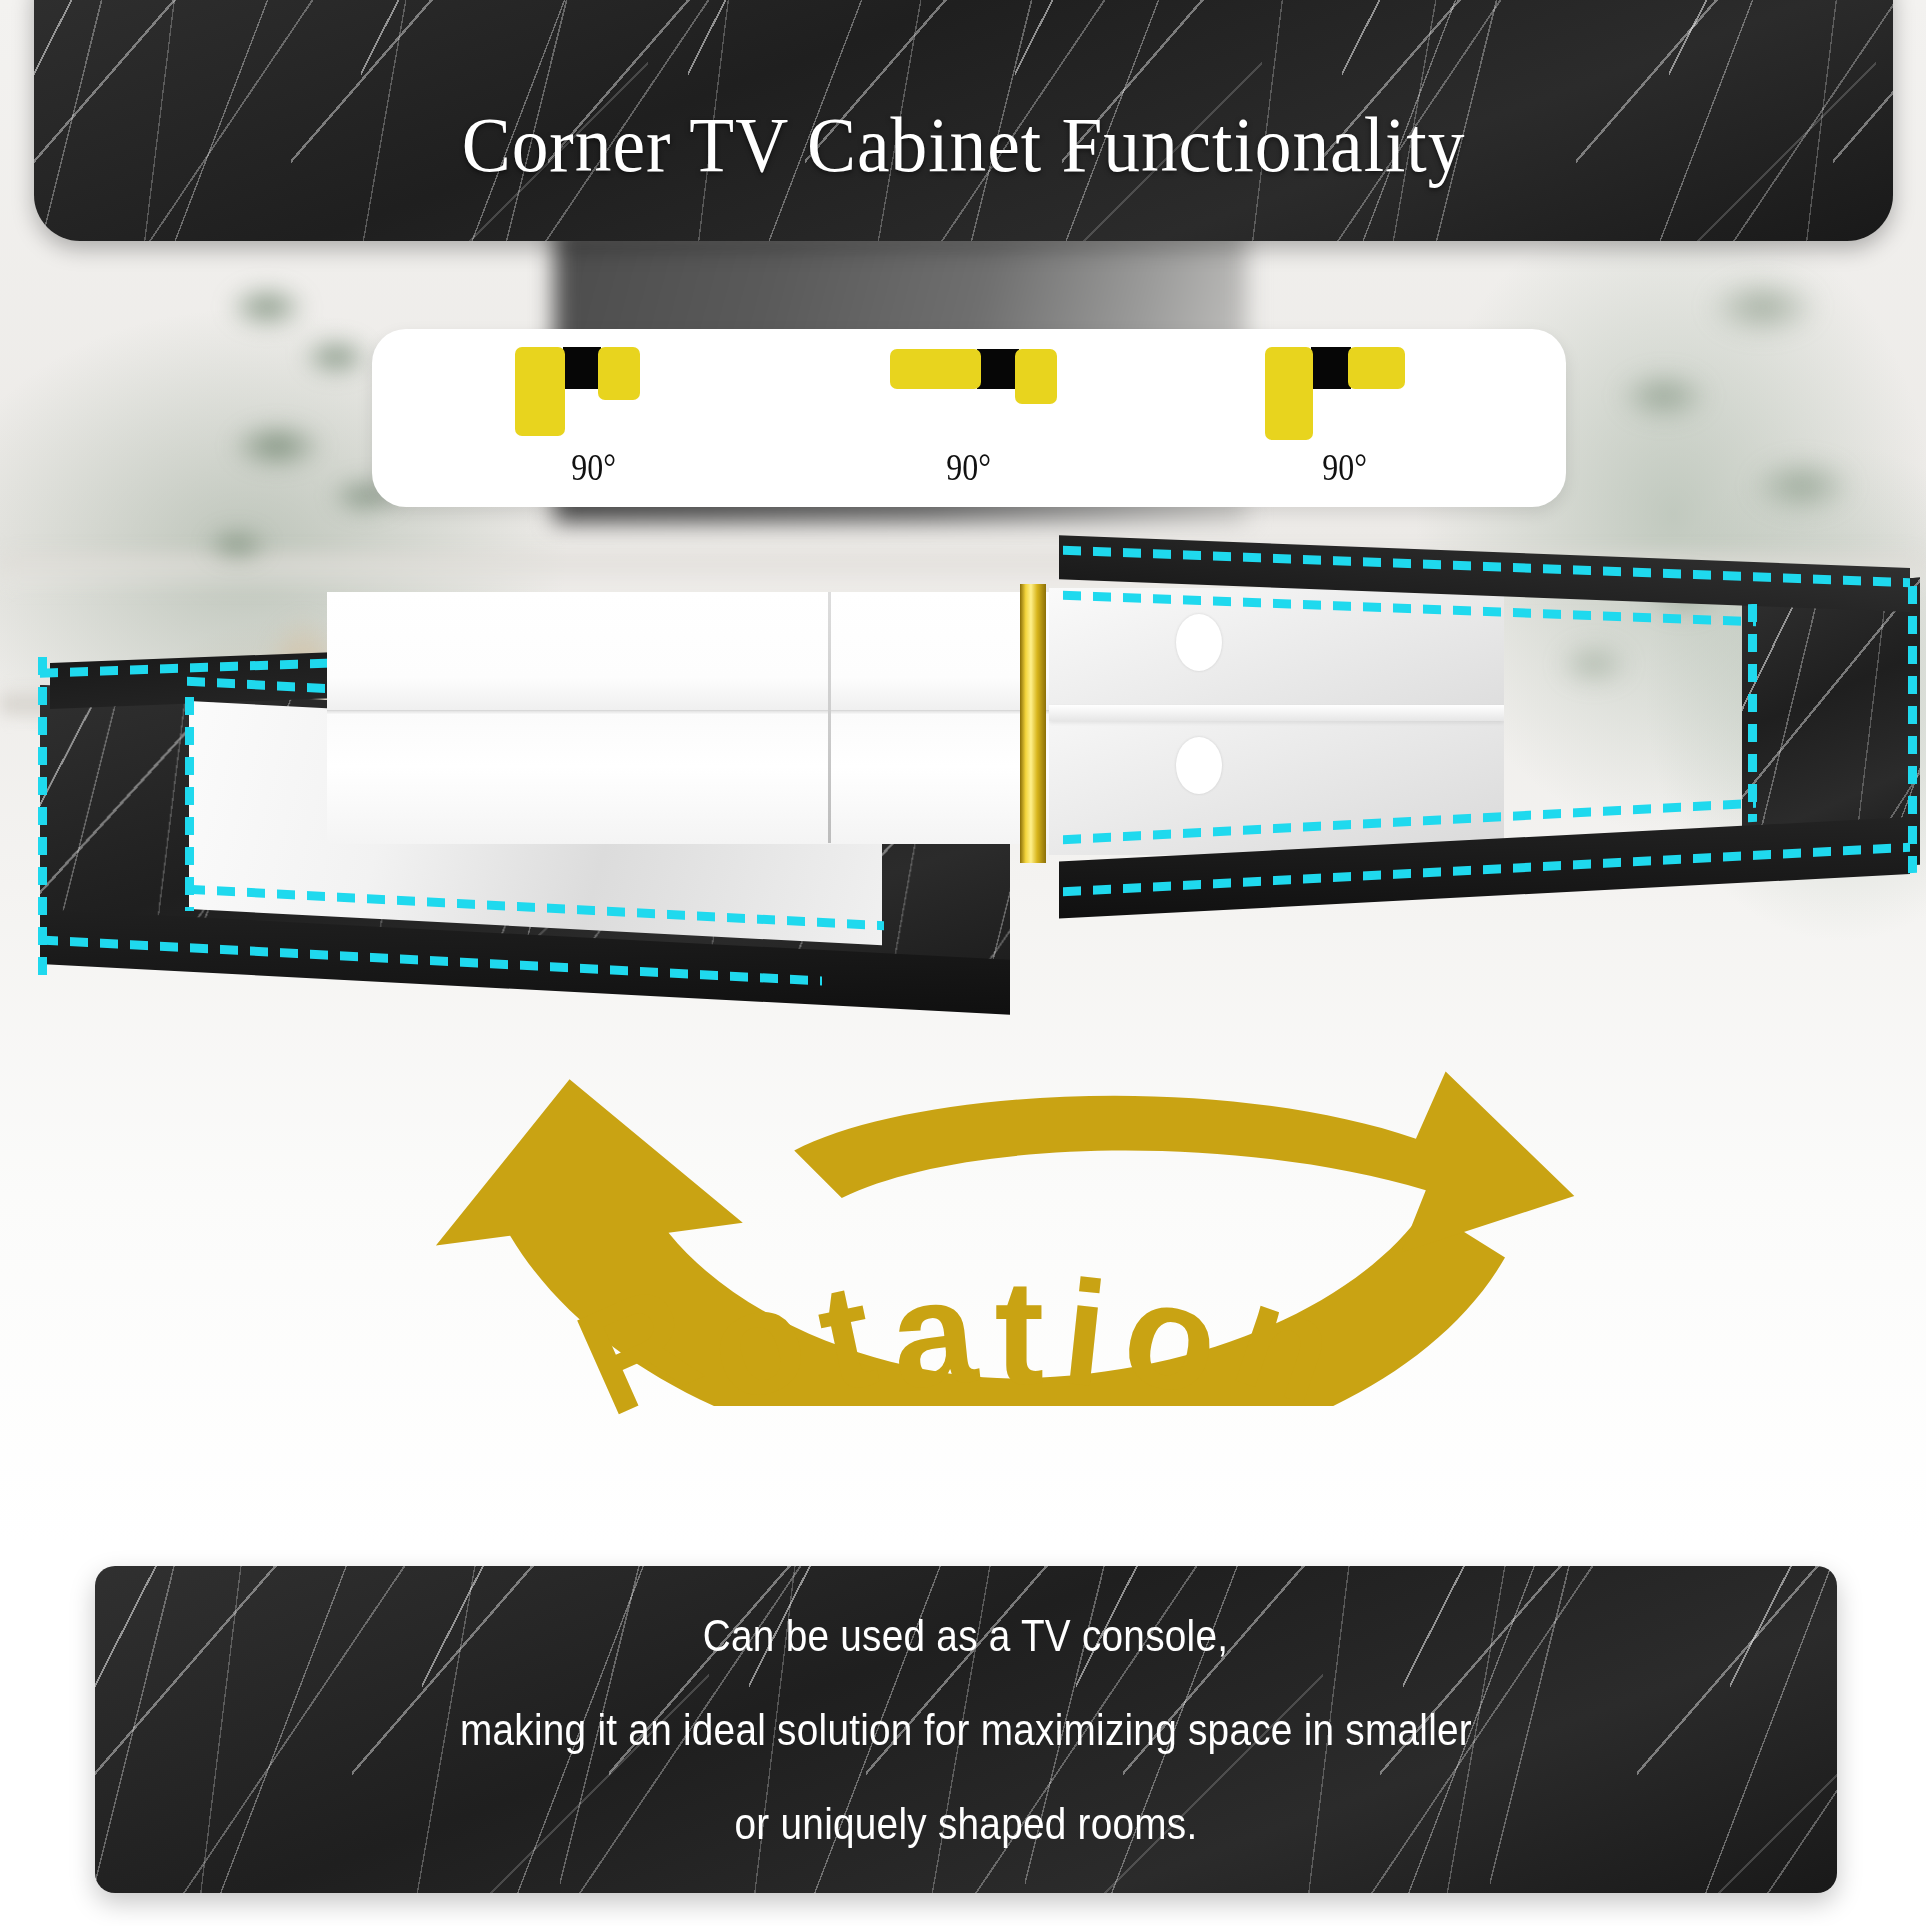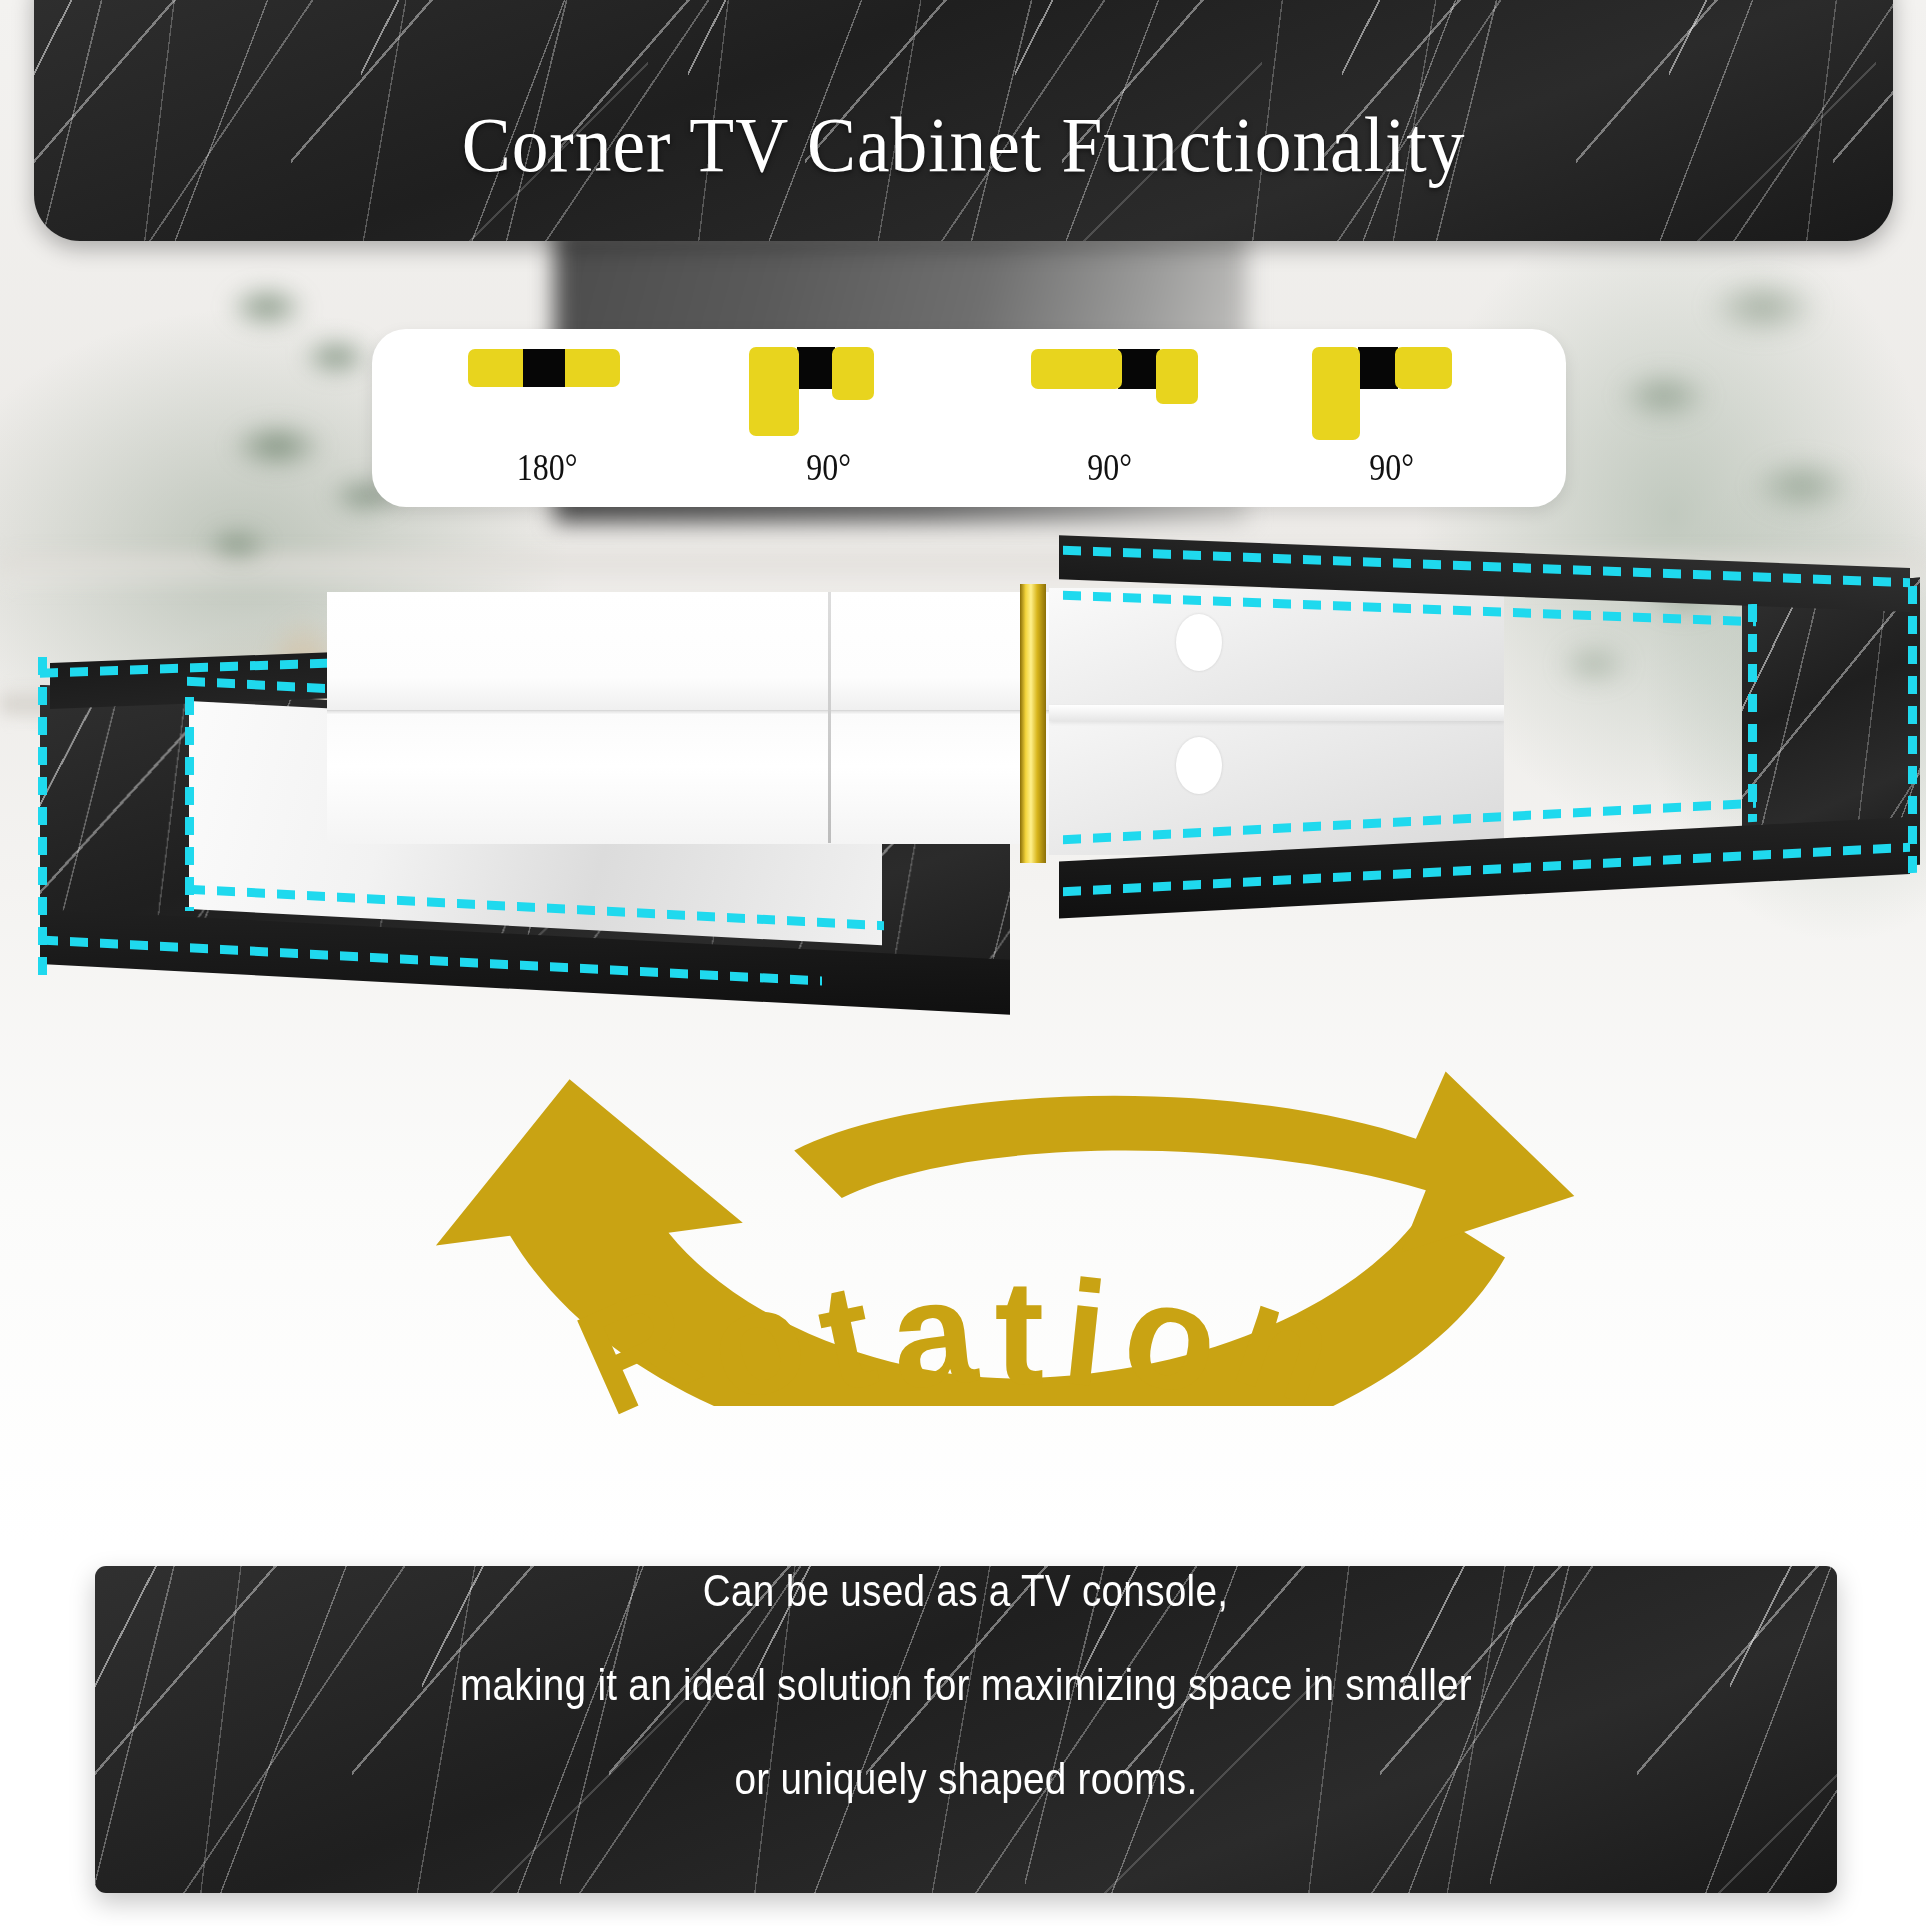--- a/index.html
+++ b/index.html
@@ -90,22 +90,22 @@
     font-size:79px;
     letter-spacing:1px;
     color:#ffffff;
     white-space:nowrap;
     transform:scaleX(0.93);
     text-shadow:0 2px 6px rgba(0,0,0,0.55);
   }
 
   .caption-panel {
     position:absolute; left:95px; top:1566px; width:1742px; height:327px;
-    border-radius:11px;
-    display:flex; flex-direction:column; align-items:center; 
+    border-radius:20px;
+    display:flex; flex-direction:column; align-items:center; justify-content:center;
     gap:44px;
     box-shadow:0 10px 26px rgba(0,0,0,0.22);
     overflow:hidden;
   }
   .caption-line {
     color:#ffffff;
     font-size:44px;
     font-weight:400;
     transform:scaleX(0.88);
     white-space:nowrap;
@@ -289,28 +289,20 @@
   <div class="vase-l"></div>
   <div class="plant-r"></div>
 </div>
 
 <div class="title-panel marble">
   <div class="title-text">Corner TV Cabinet Functionality</div>
 </div>
 
 <div class="angle-panel">
 
-  <div class="angle-cell">
-    <div class="angle-glyph g180">
-      <div class="hinge h"></div>
-        <div class="bar bl"></div>
-        <div class="bar br"></div>
-    </div>
-    <div class="angle-label">180°</div>
-  </div>
 
 
   <div class="angle-cell">
     <div class="angle-glyph g90a">
       <div class="hinge h"></div>
         <div class="bar bl"></div>
         <div class="bar br"></div>
     </div>
     <div class="angle-label">90°</div>
   </div>

